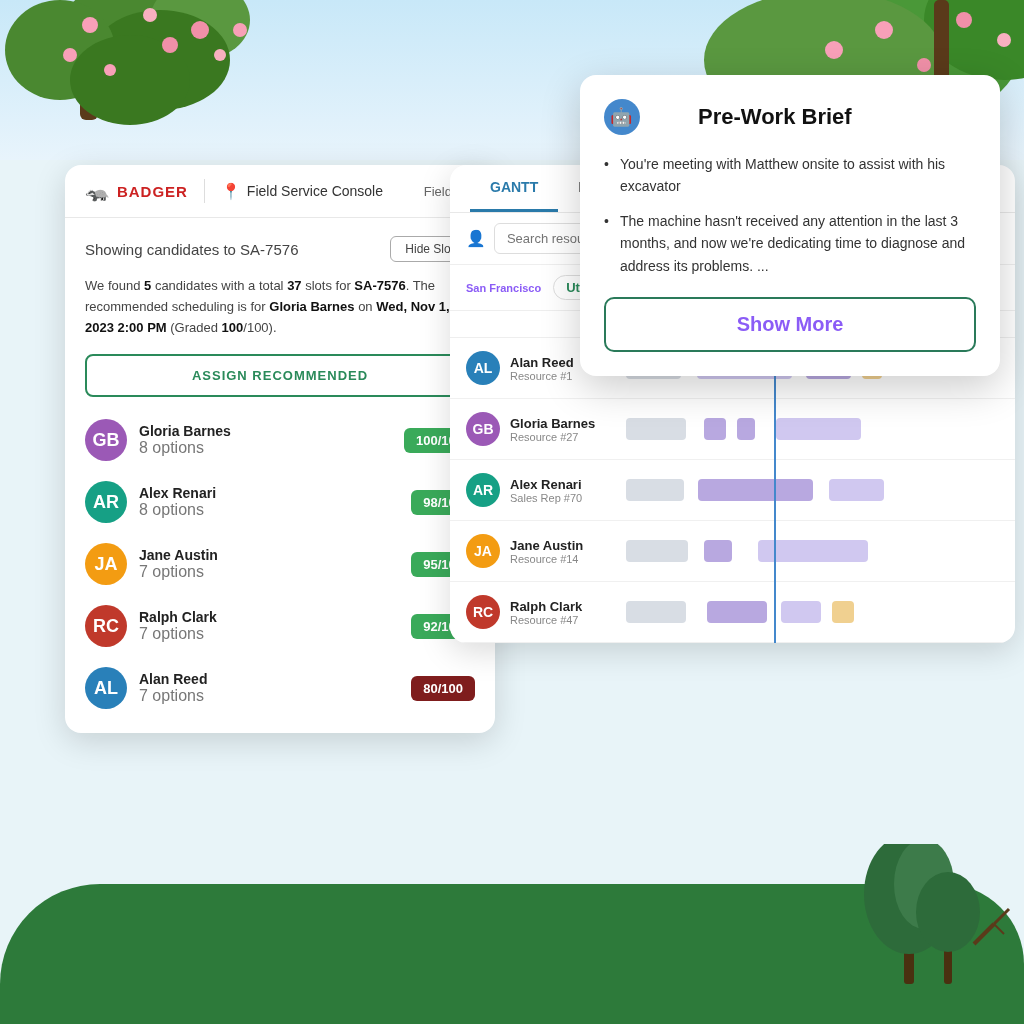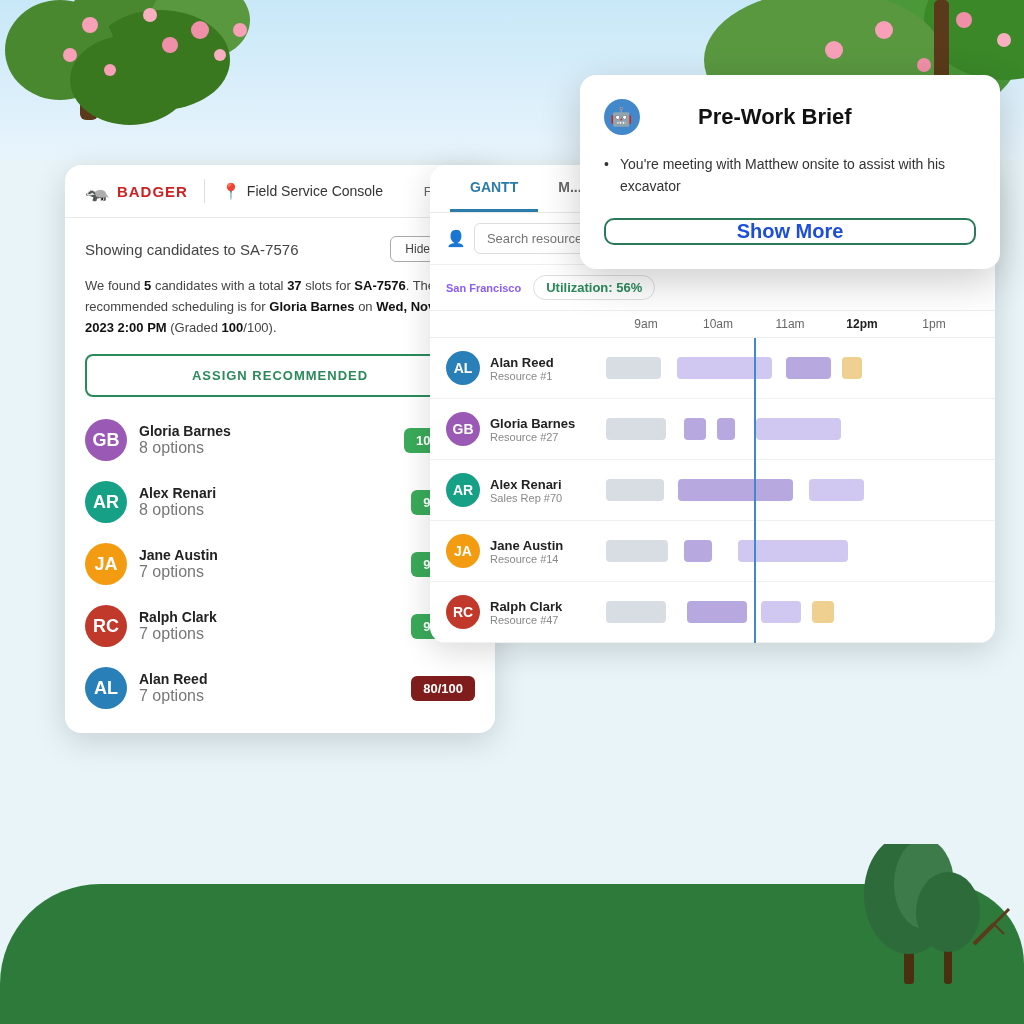--- a/index.html
+++ b/index.html
@@ -173,21 +173,21 @@
       font-weight: 600;
       color: white;
     }
     .score-green { background: #3aaa5a; }
     .score-yellow { background: #7f1d1d; }
 
     
     .gantt-card {
       position: absolute;
       top: 165px;
-      left: 430px;
+      left: 450px;
       width: 565px;
       background: white;
       border-radius: 16px;
       box-shadow: 0 8px 32px rgba(0,0,0,0.15);
       overflow: hidden;
     }
 
     .gantt-tabs {
       display: flex;
       gap: 0;
@@ -388,23 +388,24 @@
       position: absolute;
       left: 0;
       color: #333;
     }
 
     .show-more-btn {
       display: block;
       width: 100%;
       border: 2px solid #2a7a5a;
       background: white;
-      color: #1d4ed8;
+      color: #8b5cf6;
       font-size: 20px;
       font-weight: 700;
+      padding: 14px;
       border-radius: 10px;
       cursor: pointer;
       text-align: center;
     }
 
     
     .av-purple { background: #9b59b6; }
     .av-teal { background: #16a085; }
     .av-gold { background: #f39c12; }
     .av-red { background: #c0392b; }
@@ -718,16 +719,17 @@
 <div class="brief-card">
   <div class="brief-header">
     <div class="brief-icon">
       <span>🤖</span>
     </div>
     <h2 class="brief-title">Pre-Work Brief</h2>
   </div>
 
   <ul class="brief-bullets">
     <li>You're meeting with Matthew onsite to assist with his excavator</li>
+    <li>The machine hasn't received any attention in the last 3 months, and now we're dedicating time to diagnose and address its problems. ...</li>
   </ul>
 
   <button class="show-more-btn">Show More</button>
 </div>
 
 </body></html>

